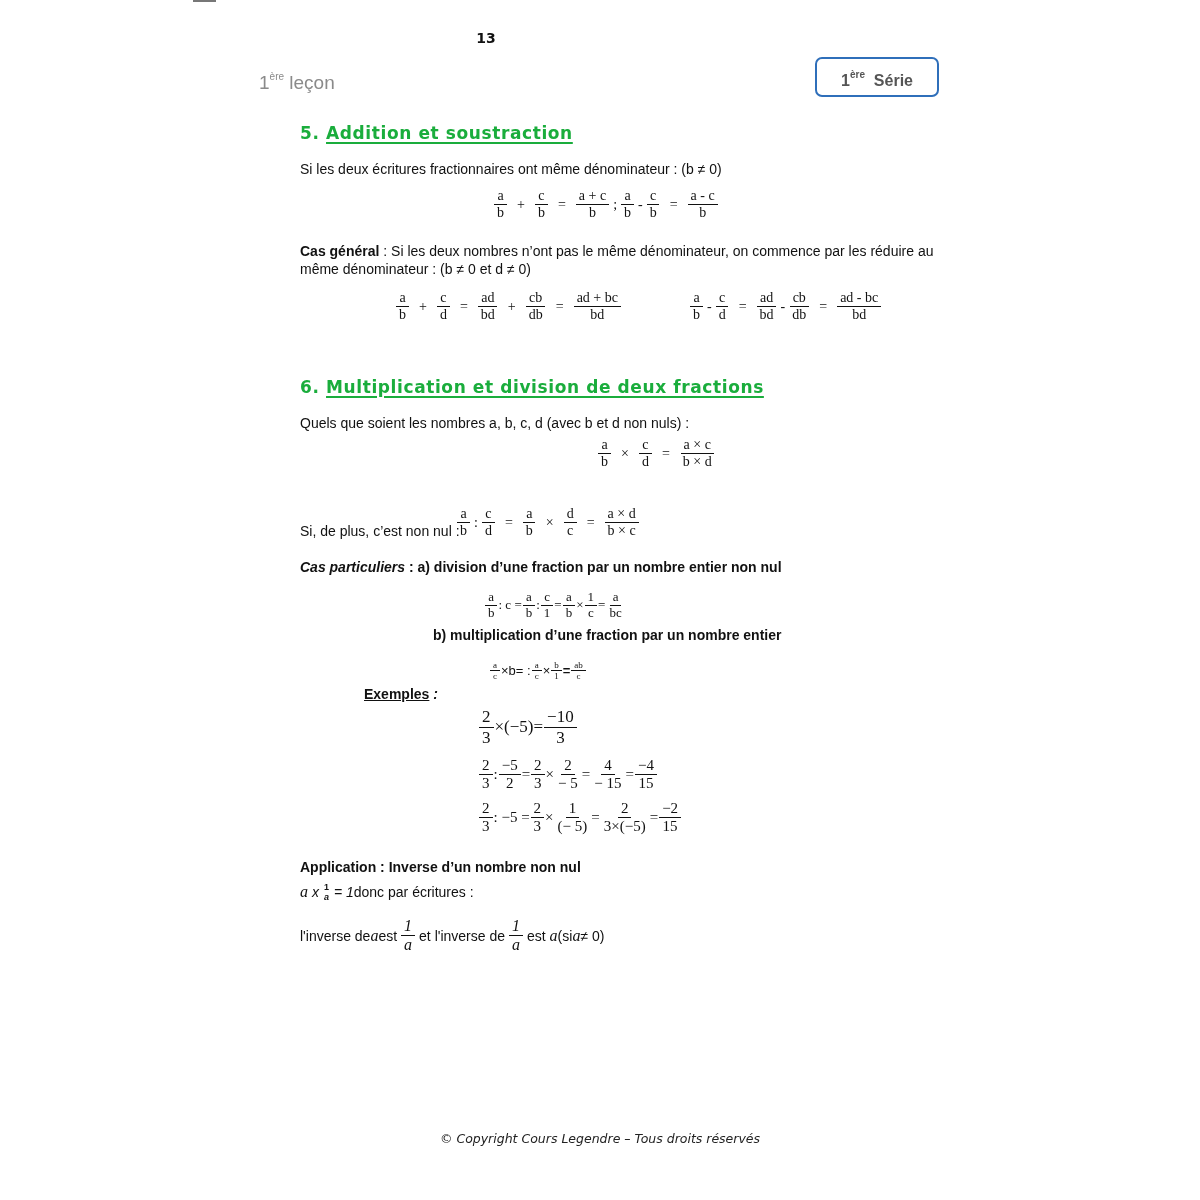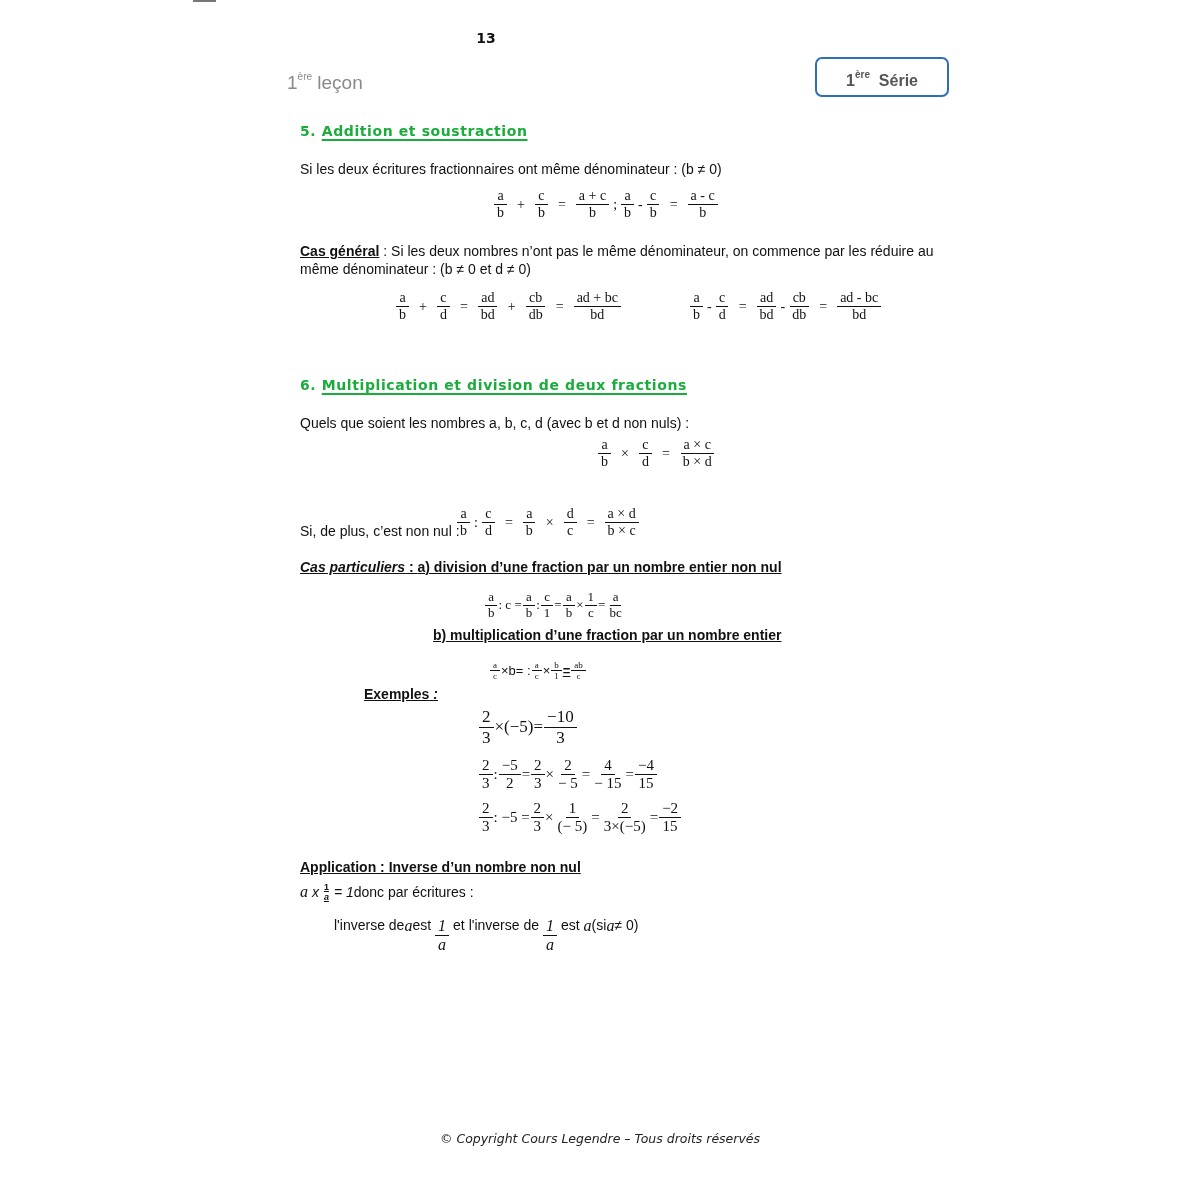--- a/index.html
+++ b/index.html
@@ -3,32 +3,32 @@
 <meta charset="utf-8">
 <style>
   html, body { margin: 0; padding: 0; }
   body {
     width: 1200px; height: 1200px; background: #ffffff; position: relative;
     font-family: "DejaVu Sans", sans-serif; color: #111; overflow: hidden;
   }
   .abs { position: absolute; }
   .topmark { left: 193px; top: 0; width: 23px; height: 2px; background: #777; }
   .pagenum { left: 0; width: 972px; top: 30px; text-align: center; font-weight: bold; font-size: 14px; }
-  .lecon { left: 287px; top: 72px; font-size: 19px; color: #8a8a8a; font-family: "Liberation Sans", sans-serif; }
+  .lecon { left: 259px; top: 72px; font-size: 19px; color: #8a8a8a; font-family: "Liberation Sans", sans-serif; }
   .lecon sup, .serie sup { font-size: 10px; position: relative; top: -2px; }
   .serie {
-    left: 815px; top: 57px; width: 134px; height: 40px; box-sizing: border-box;
+    left: 815px; top: 57px; width: 124px; height: 40px; box-sizing: border-box;
     border: 2px solid #2f6fba; border-radius: 7px; text-align: center;
     font-weight: bold; font-size: 16px; color: #555; line-height: 36px;
     font-family: "Liberation Sans", sans-serif;
   }
-  .h2 { font-weight: bold; font-size: 14px; color: #1aad3c; letter-spacing: 0.6px; }
+  .h2 { font-weight: bold; font-size: 17px; color: #1aad3c; letter-spacing: 0.6px; }
   .h2 .u { text-decoration: underline; text-decoration-thickness: 2px; text-underline-offset: 3px; }
   .txt { font-size: 14px; font-family: "Liberation Sans", sans-serif; color: #111; }
-  .bold { font-weight: bold; text-decoration: underline; }
+  .bold { font-weight: bold; }
   .ital { font-style: italic; }
   .math { font-family: "Liberation Serif", serif; font-size: 14px; display: flex; align-items: center; }
   .frac { display: inline-flex; flex-direction: column; align-items: center; margin: 0 4px; line-height: 1.15; }
   .frac .num { border-bottom: 1px solid #111; padding: 0 3px; }
   .frac .den { padding: 0 3px; }
   .op { margin: 0 6px; }
   .big { font-size: 17px; }
   .tiny { font-size: 9px; }
   .footer { left: 0; width: 1200px; top: 1131px; text-align: center; font-size: 12.5px; font-style: italic; color: #222; font-family: "DejaVu Sans", sans-serif; }
   .sans { font-family: "Liberation Sans", sans-serif; }
@@ -334,21 +334,21 @@
 
 <div class="abs txt" style="left:300px; top:882px; display:flex; align-items:center;">
   <span class="ital" style="font-family:'Liberation Serif',serif; font-size:16px;">a</span>&nbsp;<span class="ital">x</span>
   <span class="frac bold" style="font-size:9px; margin:0 2px;">
       <span class="num" style="border-bottom:none;">1</span>
       <span class="den ital">a</span>
     </span>
   <span class="ital">= 1</span><span> donc par écritures :</span>
 </div>
 
-<div class="abs txt" style="left:300px; top:917px; display:flex; margin-left:34px;">
+<div class="abs txt" style="left:300px; top:917px; display:flex; align-items:center;">
   <span>l'inverse de </span><span class="ital" style="font-family:'Liberation Serif',serif; font-size:16px;">a</span><span> est </span>
   <span class="frac ital" style="font-family:'Liberation Serif',serif; font-size:16px; margin:0 4px;">
       <span class="num" style="border-bottom:none;">1</span>
       <span class="den" style="border-top:1px solid #111;">a</span>
     </span>
   <span> et l'inverse de </span>
   <span class="frac ital" style="font-family:'Liberation Serif',serif; font-size:16px; margin:0 4px;">
       <span class="num" style="border-bottom:none;">1</span>
       <span class="den" style="border-top:1px solid #111;">a</span>
     </span>

